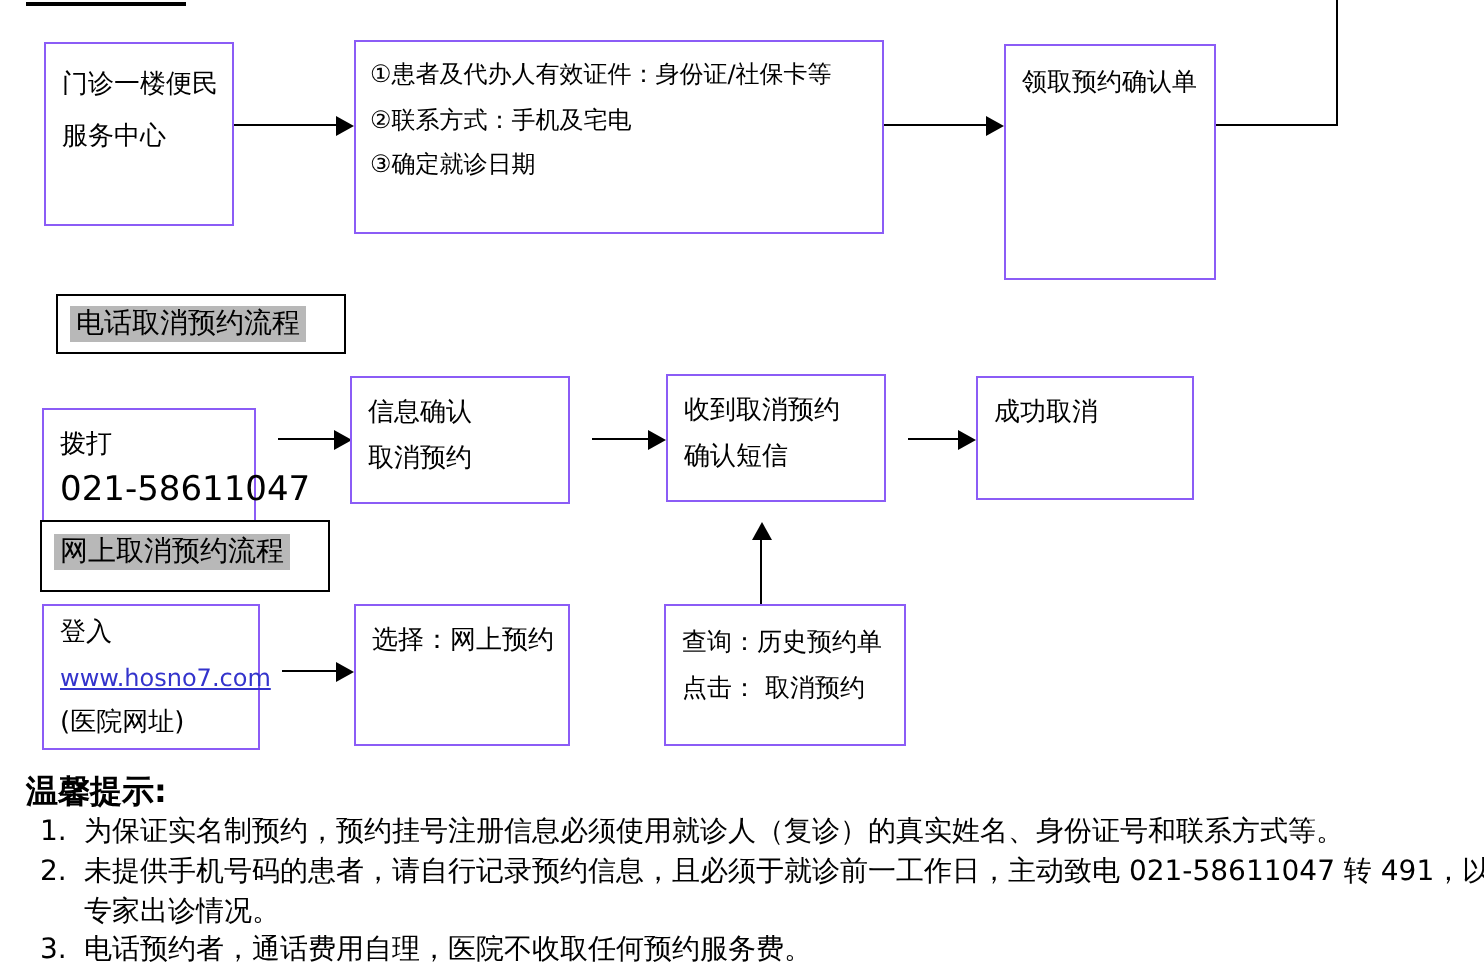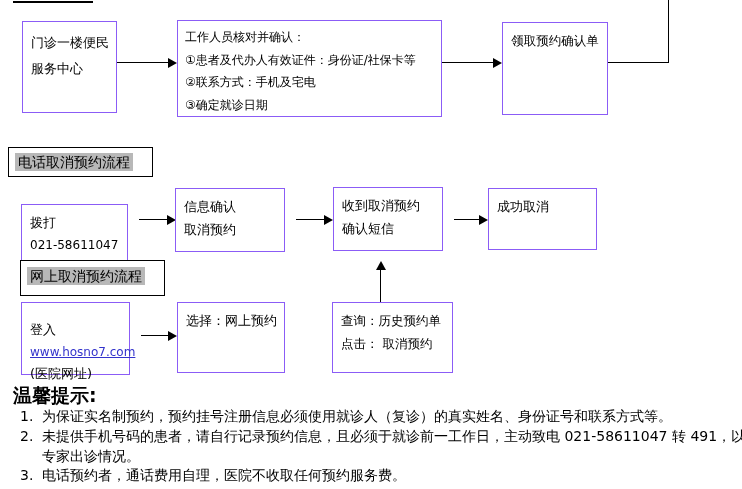--- a/index.html
+++ b/index.html
@@ -23,61 +23,60 @@
   .hline{position:absolute;height:1px;background:#000;}
   .vline{position:absolute;width:1px;background:#000;}
   .bar{position:absolute;background:#000;}
   .arrow-right{position:absolute;display:flex;align-items:center;height:11px;}
   .arrow-right .shaft{flex:1;height:1px;background:#000;}
   .arrow-right .head{width:0;height:0;border-top:5px solid transparent;border-bottom:5px solid transparent;border-left:9px solid #000;margin-left:-1px;}
   .arrow-up{position:absolute;display:flex;flex-direction:column;align-items:center;width:11px;}
   .arrow-up .head{width:0;height:0;border-left:5px solid transparent;border-right:5px solid transparent;border-bottom:9px solid #000;}
   .arrow-up .shaft{width:1px;flex:1;background:#000;}
   .tip{position:absolute;font-size:14px;line-height:17px;white-space:nowrap;}
-  .tip-title{font-weight:bold;font-size:19px;}
+  .tip-title{font-weight:bold;font-size:16px;}
   a.url{color:#3333cc;text-decoration:underline;font-size:12px;}
-  .num-sm{font-size:12px;}
+  .num-sm{font-size:17px;}
   .fbox.small{font-size:12px;line-height:22.5px;padding:5px 7px;}
   .fbox.mid{font-size:12.5px;}
 </style>
 </head>
 <body>
 
 <div class="bar" style="left:13px;top:1px;width:80px;height:2px;"></div>
 
 <div class="fbox" style="left:22px;top:21px;width:95px;height:92px;line-height:26px;padding-top:8px;">
   <span class="ln">门诊一楼便民</span>
   <span class="ln">服务中心</span>
 </div>
 
 <div class="arrow-right" style="left:117px;top:57px;width:60px;">
     <div class="shaft"></div>
     <div class="head"></div>
   </div>
 
 <div class="fbox small" style="left:177px;top:20px;width:265px;height:97px;">
-  <span class="ln">工作人员核对并确认：</span>
   <span class="ln">①患者及代办人有效证件：身份证/社保卡等</span>
   <span class="ln">②联系方式：手机及宅电</span>
   <span class="ln">③确定就诊日期</span>
 </div>
 
 <div class="arrow-right" style="left:442px;top:57px;width:60px;">
     <div class="shaft"></div>
     <div class="head"></div>
   </div>
 
-<div class="fbox mid" style="left:502px;top:22px;width:106px;height:93px;text-align:center;">
+<div class="fbox mid" style="left:502px;top:22px;width:106px;height:118px;">
   <span class="ln">领取预约确认单</span>
 </div>
 
 <div class="hline" style="left:608px;top:62px;width:61px;"></div>
 <div class="vline" style="left:668px;top:0;height:63px;"></div>
 
-<div class="hbox" style="left:8px;top:147px;width:145px;height:30px;">
+<div class="hbox" style="left:28px;top:147px;width:145px;height:30px;">
   <span class="hl">电话取消预约流程</span>
 </div>
 
 <div class="fbox" style="left:21px;top:188px;width:107px;height:62px;margin-top:16px;">
   <span class="ln">拨打</span>
   <span class="ln num-sm">021-58611047</span>
 </div>
 
 <div class="arrow-right" style="left:139px;top:214px;width:37px;">
     <div class="shaft"></div>
@@ -110,21 +109,21 @@
 
 <div class="arrow-up" style="left:375px;top:261px;height:41px;">
     <div class="head"></div>
     <div class="shaft"></div>
   </div>
 
 <div class="hbox" style="left:20px;top:260px;width:145px;height:36px;padding-top:5px;">
   <span class="hl">网上取消预约流程</span>
 </div>
 
-<div class="fbox" style="left:21px;top:302px;width:109px;height:73px;line-height:22px;padding-top:16px;">
+<div class="fbox" style="left:21px;top:302px;width:109px;height:73px;line-height:22px;padding-top:3px;">
   <span class="ln">登入</span>
   <span class="ln"><a class="url" href="#">www.hosno7.com</a></span>
   <span class="ln">(医院网址)</span>
 </div>
 
 <div class="arrow-right" style="left:141px;top:330px;width:36px;">
     <div class="shaft"></div>
     <div class="head"></div>
   </div>
 

